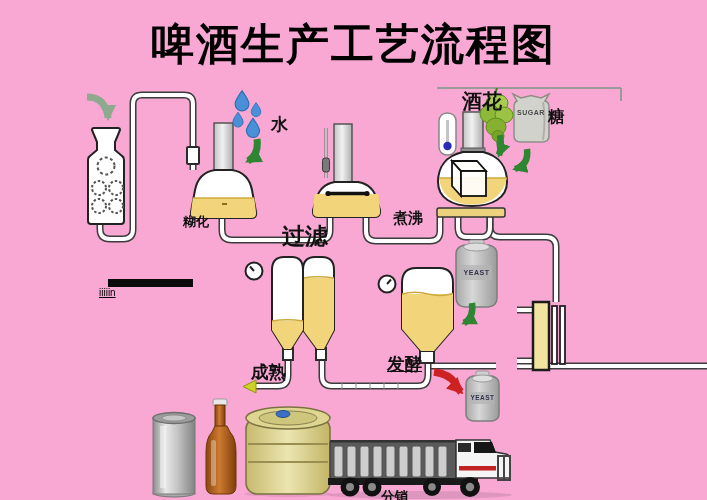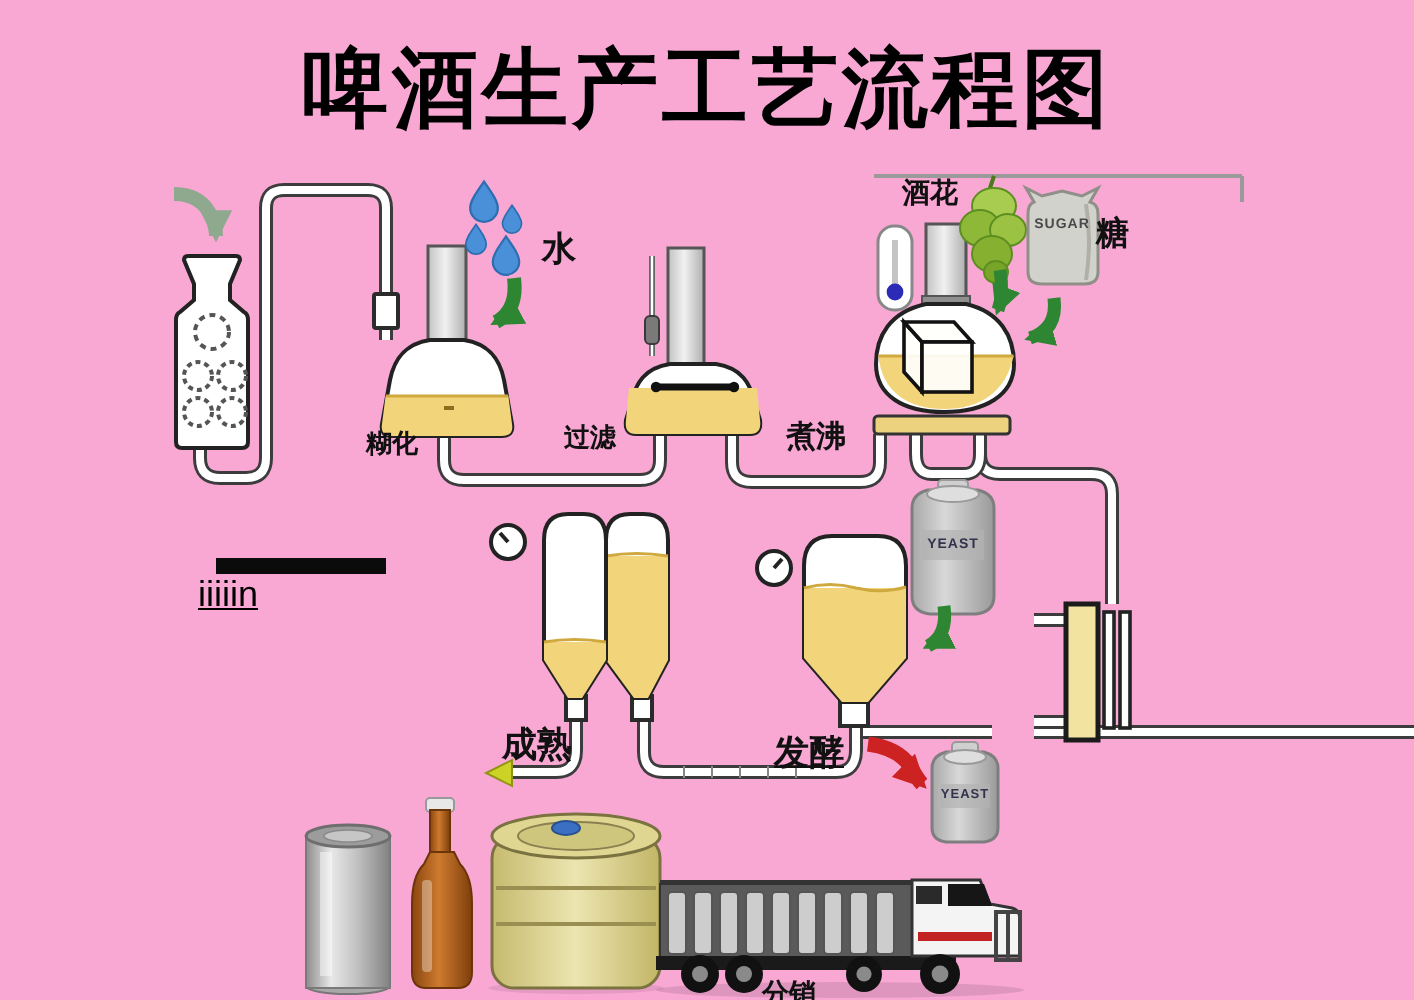--- a/index.html
+++ b/index.html
@@ -12,21 +12,21 @@
   .pipe-i{fill:none;stroke:#ffffff;stroke-width:4;}
   .stub{fill:#ffffff;stroke:#2b2b2b;stroke-width:2;}
   .vessel{fill:#ffffff;stroke:#222;stroke-width:2;}
   .liquid{fill:#f2d57a;}
   .liqline{fill:none;stroke:#cfa93e;stroke-width:1.5;}
   .lbl{position:absolute;color:#111;font-weight:600;white-space:nowrap;}
   .tiny{font-weight:700;color:#33334d;text-align:center;letter-spacing:.5px;}
   #annot{position:absolute;left:99px;top:278px;color:#000;line-height:1.02;}
   #annot .l1{font-size:16px;text-decoration:underline;display:block;}
   #annot .bar{width:85px;height:8px;background:#0b0b0b;margin:1px 0 1px 9px;}
-  #annot .l2{font-size:18px;text-decoration:underline;display:block;}
+  #annot .l2{font-size:10px;text-decoration:underline;display:block;}
 </style>
 </head>
 <body>
 
 <div id="page">
 
   <div id="title">啤酒生产工艺流程图</div>
 
   <svg width="707" height="500" viewBox="0 0 707 500">
     <defs>
@@ -290,29 +290,29 @@
         <circle cx="432" cy="487" r="9" fill="#111"></circle>
           <circle cx="432" cy="487" r="3.8" fill="#8a8a8a"></circle>
         <circle cx="470" cy="487" r="10" fill="#111"></circle>
           <circle cx="470" cy="487" r="4.2" fill="#8a8a8a"></circle>
       </g>
     </g>
   </svg>
 
   <span class="lbl" style="left:271px;top:113px;font-size:17px;">水</span>
   <span class="lbl" style="left:183px;top:213px;font-size:13px;">糊化</span>
-  <span class="lbl" style="left:282px;top:210px;font-size:13px;text-align:center;">过滤</span>
+  <span class="lbl" style="left:282px;top:221px;font-size:23px;text-align:center;">过滤</span>
   <span class="lbl" style="left:393px;top:209px;font-size:15px;">煮沸</span>
-  <span class="lbl" style="left:451px;top:88px;font-size:14px;">酒花</span>
+  <span class="lbl" style="left:462px;top:88px;font-size:20px;">酒花</span>
   <span class="lbl" style="left:548px;top:106px;font-size:16.5px;">糖</span>
   <span class="lbl tiny" style="left:515px;top:109px;width:32px;font-size:7px;color:#4a4a4a;">SUGAR</span>
   <span class="lbl tiny" style="left:459px;top:269px;width:35px;font-size:7px;">YEAST</span>
   <span class="lbl tiny" style="left:467px;top:394px;width:31px;font-size:6.5px;">YEAST</span>
   <span class="lbl" style="left:251px;top:360px;font-size:17.5px;text-align:right;">成熟</span>
-  <span class="lbl" style="left:387px;top:364px;font-size:17.5px;text-decoration:underline;">发酵</span>
+  <span class="lbl" style="left:387px;top:352px;font-size:17.5px;text-decoration:underline;">发酵</span>
   <span class="lbl" style="left:381px;top:488px;font-size:13.5px;">分销</span>
 
   <div id="annot">
     <div class="bar"></div>
     <span class="l2">iiiiin</span>
   </div>
 
 </div>
 
 </body></html>

